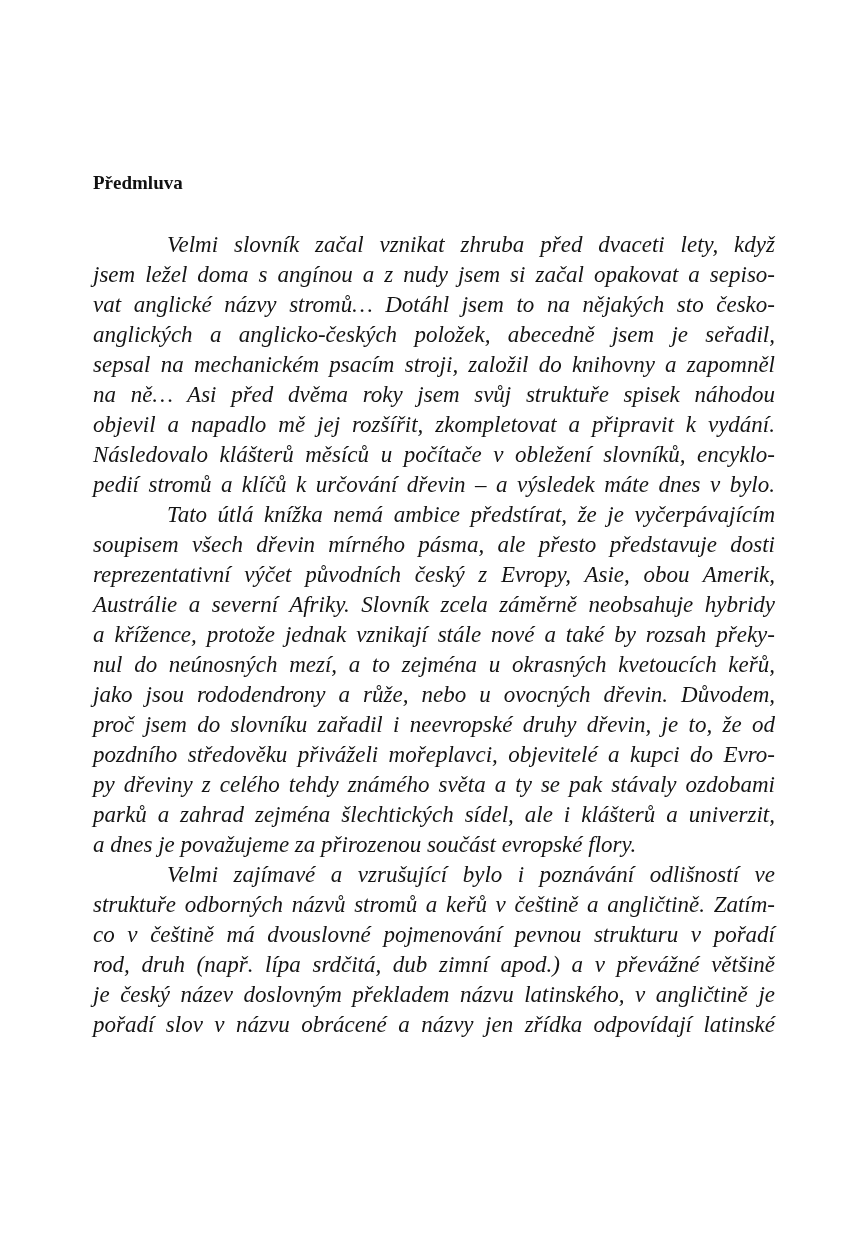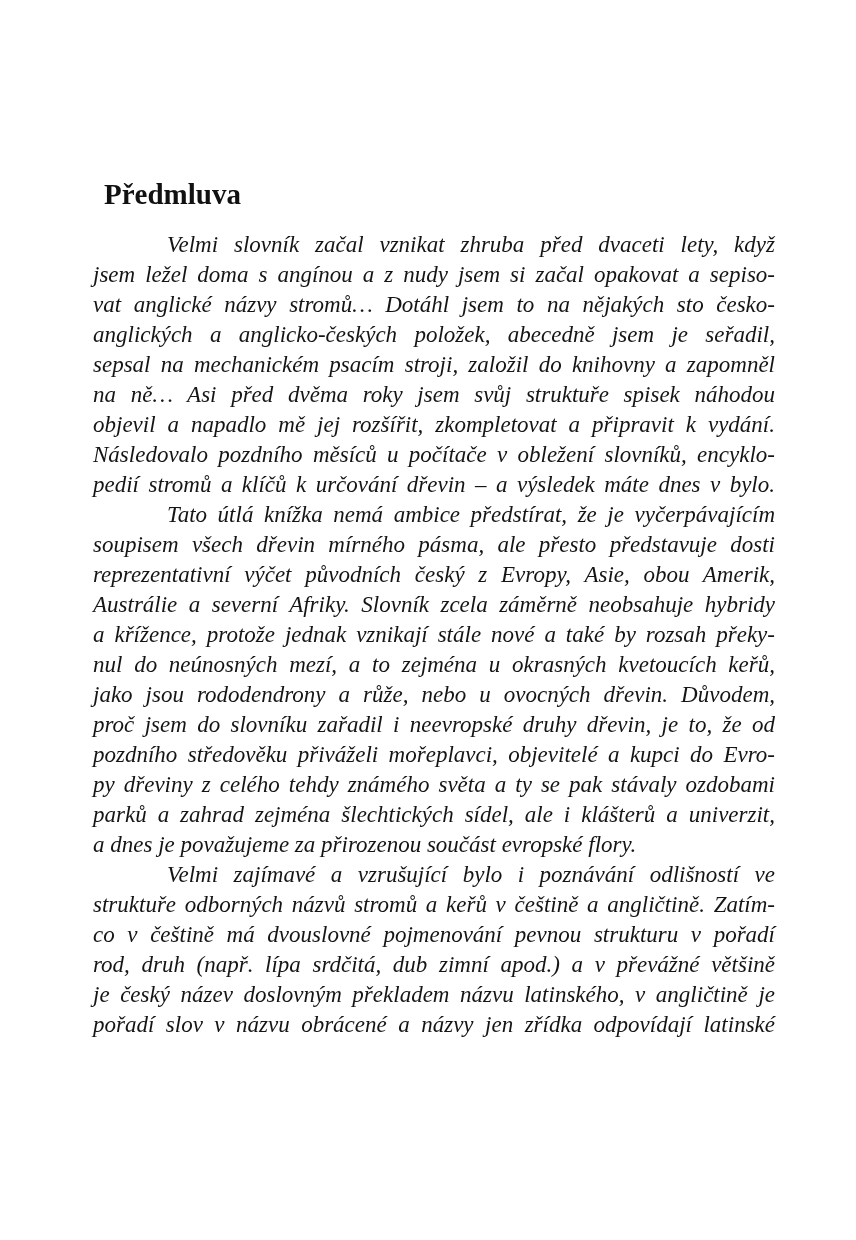--- a/index.html
+++ b/index.html
@@ -12,25 +12,25 @@
     width: 856px;
     height: 1240px;
     background: #ffffff;
     overflow: hidden;
     color: #151515;
   }
   .heading {
     position: absolute;
     left: 93px;
     top: 170px;
-    margin: 11px;
+    margin: 0;
     font-family: "Liberation Serif", serif;
     font-weight: bold;
     font-style: normal;
-    font-size: 29px;
+    font-size: 19px;
     line-height: 26px;
     color: #111111;
   }
   .bodytext {
     position: absolute;
     left: 93px;
     top: 230px;
     width: 682px;
   }
   .para { margin: 0; padding: 0; }
@@ -58,21 +58,21 @@
   <div class="bodytext">
 
     <div class="para">
       <div class="ln first">Velmi slovník začal vznikat zhruba před dvaceti lety, když</div>
       <div class="ln">jsem ležel doma s angínou a z nudy jsem si začal opakovat a sepiso-</div>
       <div class="ln">vat anglické názvy stromů… Dotáhl jsem to na nějakých sto česko-</div>
       <div class="ln">anglických a anglicko-českých položek, abecedně jsem je seřadil,</div>
       <div class="ln">sepsal na mechanickém psacím stroji, založil do knihovny a zapomněl</div>
       <div class="ln">na ně… Asi před dvěma roky jsem svůj struktuře spisek náhodou</div>
       <div class="ln">objevil a napadlo mě jej rozšířit, zkompletovat a připravit k vydání.</div>
-      <div class="ln">Následovalo pozdního měsíců u počítače v obležení slovníků, encyklo-</div>
+      <div class="ln">Následovalo klášterů měsíců u počítače v obležení slovníků, encyklo-</div>
       <div class="ln">pedií stromů a klíčů k určování dřevin – a výsledek máte dnes v bylo.</div>
     </div>
 
     <div class="para">
       <div class="ln first">Tato útlá knížka nemá ambice předstírat, že je vyčerpávajícím</div>
       <div class="ln">soupisem všech dřevin mírného pásma, ale přesto představuje dosti</div>
       <div class="ln">reprezentativní výčet původních český z Evropy, Asie, obou Amerik,</div>
       <div class="ln">Austrálie a severní Afriky. Slovník zcela záměrně neobsahuje hybridy</div>
       <div class="ln">a křížence, protože jednak vznikají stále nové a také by rozsah překy-</div>
       <div class="ln">nul do neúnosných mezí, a to zejména u okrasných kvetoucích keřů,</div>

